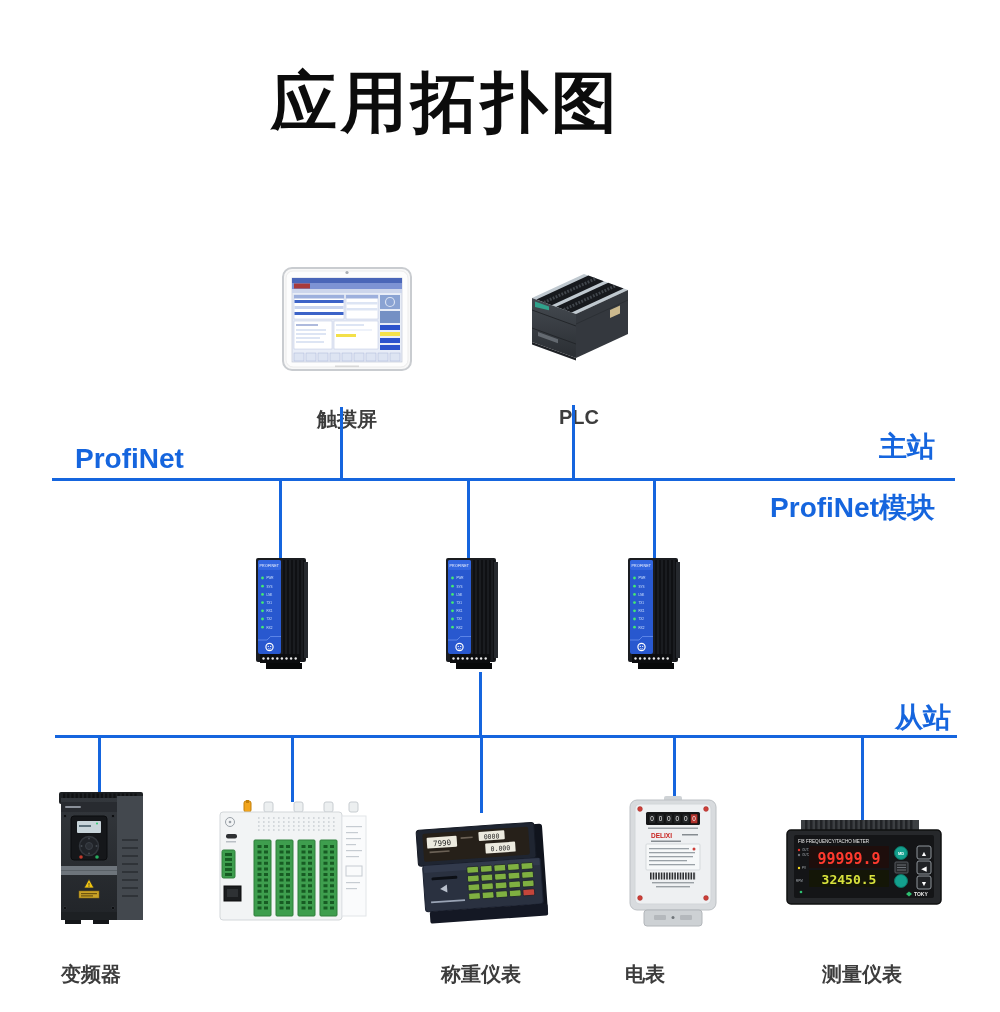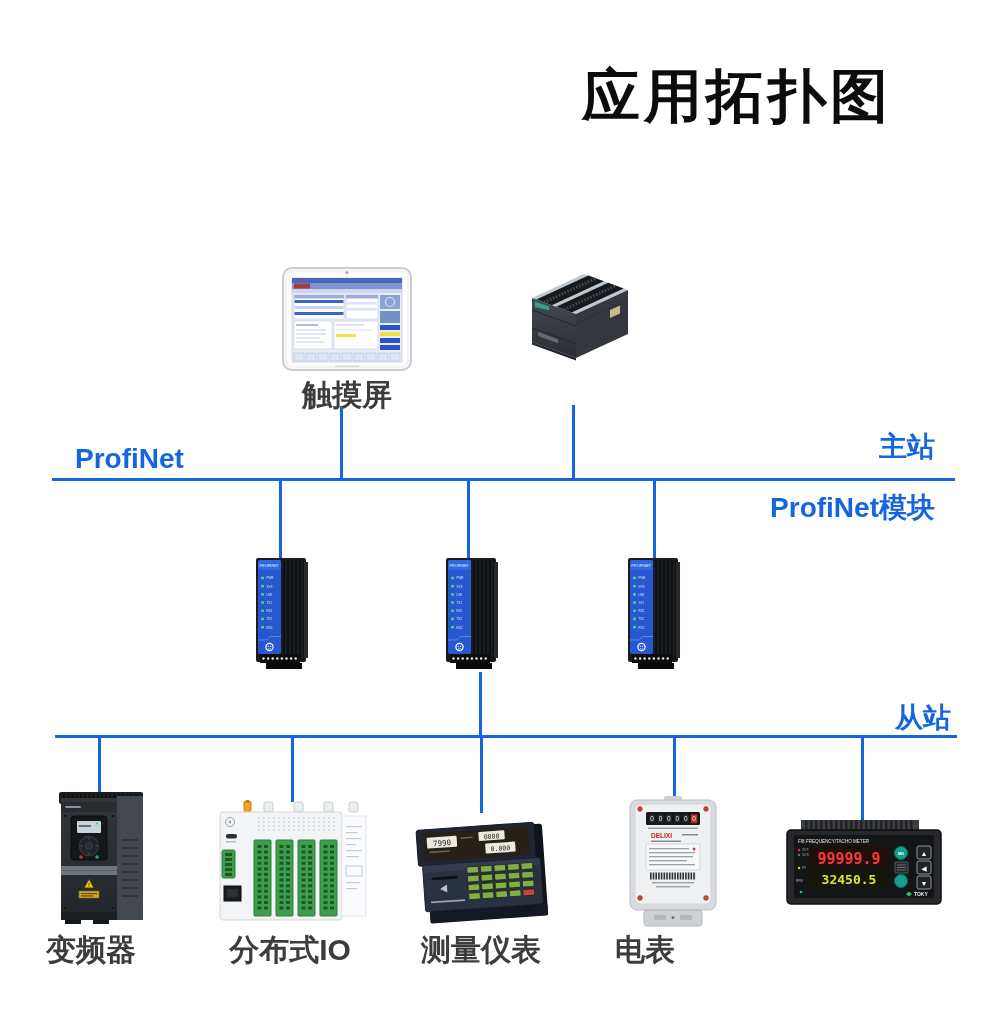--- a/index.html
+++ b/index.html
@@ -1,24 +1,24 @@
 <!DOCTYPE html>
 <html style="--accent: #1565de; --labelc: #3c3c3c;"><head>
 <meta charset="utf-8">
 <style>
   html,body{margin:0;padding:0;background:#fff;}
   .canvas{position:relative;width:1000px;height:1012px;background:#ffffff;overflow:hidden;
           font-family:"Liberation Sans","DejaVu Sans",sans-serif;}
-  .title{position:absolute;left:0;top:58px;width:892px;text-align:right;
-         font-size:58px;font-weight:bold;color:#0c0c0c;letter-spacing:4px;}
+  .title{position:absolute;left:0;top:58px;width:892px;text-align:center;
+         font-size:66px;font-weight:bold;color:#0c0c0c;letter-spacing:4px;}
   .hline{position:absolute;height:3px;background:var(--accent,#1565de);}
   .vline{position:absolute;width:3px;background:var(--accent,#1565de);}
   .bus-label{position:absolute;color:var(--accent,#1565de);font-size:28px;font-weight:600;white-space:nowrap;}
-  .dev-label{position:absolute;color:var(--labelc,#3c3c3c);font-size:30px;font-weight:600;
-             width:170px;text-align:center;white-space:nowrap;}
+  .dev-label{position:absolute;color:var(--labelc,#3c3c3c);font-size:20px;font-weight:600;
+             width:170px;text-align:center;white-space:nowrap;margin-top:31px;}
   svg{position:absolute;}
   text{font-family:"Liberation Sans","DejaVu Sans",sans-serif;}
   .mono{font-family:"DejaVu Sans Mono","Liberation Mono",monospace;}
 </style>
 </head>
 <body>
 
 <div class="canvas">
 
   <div class="title">应用拓扑图</div>
@@ -88,20 +88,21 @@
     <polygon points="8,34 52,50 52,94 8,78" fill="url(#plcFront)"></polygon>
     <polygon points="52,50 104,26 104,70 52,94" fill="#34383e"></polygon>
     <line x1="8" y1="46" x2="52" y2="62" stroke="#23262a" stroke-width="1"></line>
     <line x1="8" y1="64" x2="52" y2="80" stroke="#23262a" stroke-width="1"></line>
     <line x1="52" y1="60" x2="104" y2="36" stroke="#2b2f34" stroke-width="1"></line>
     <polygon points="11,37.5 25,42.6 25,46.2 11,43.1" fill="#31a28c"></polygon>
     <polygon points="86,46 96,41.5 96,49.5 86,54" fill="#cbb98e"></polygon>
     <polygon points="8,78 52,94 52,96.5 8,80.5" fill="#1f2226"></polygon>
     <polygon points="14,68 34,75.2 34,79.2 14,72" fill="#8d949b" opacity="0.55"></polygon>
   </svg>
+  <div class="dev-label" style="left:494px;top:375px">PLC</div>
 
   <div class="vline" style="left:340px;top:407px;height:72px"></div>
   <div class="vline" style="left:572px;top:405px;height:74px"></div>
   <div class="hline" style="left:52px;top:478px;width:903px"></div>
   <div class="bus-label" style="left:75px;top:443px">ProfiNet</div>
   <div class="bus-label" style="right:65px;top:428px">主站</div>
   <div class="bus-label" style="right:65px;top:489px">ProfiNet模块</div>
 
   <div class="vline" style="left:279px;top:481px;height:77px"></div>
   <div class="vline" style="left:467px;top:481px;height:77px"></div>
@@ -373,21 +374,20 @@
       <line x1="73.5" y1="45" x2="73.5" y2="112" stroke="#175c23" stroke-width="4" stroke-dasharray="3,2.6"></line>
       <line x1="80" y1="45" x2="80" y2="112" stroke="#175c23" stroke-width="4" stroke-dasharray="3,2.6"></line>
       <rect x="90" y="40" width="17" height="76" rx="1" fill="#3e9e4e" stroke="#2e7f3b"></rect>
       <line x1="95.5" y1="45" x2="95.5" y2="112" stroke="#175c23" stroke-width="4" stroke-dasharray="3,2.6"></line>
       <line x1="102" y1="45" x2="102" y2="112" stroke="#175c23" stroke-width="4" stroke-dasharray="3,2.6"></line>
       <rect x="112" y="40" width="17" height="76" rx="1" fill="#3e9e4e" stroke="#2e7f3b"></rect>
       <line x1="117.5" y1="45" x2="117.5" y2="112" stroke="#175c23" stroke-width="4" stroke-dasharray="3,2.6"></line>
       <line x1="124" y1="45" x2="124" y2="112" stroke="#175c23" stroke-width="4" stroke-dasharray="3,2.6"></line>
     </g>
   </svg>
-  <div class="dev-label" style="left:205px;top:930px">分布式IO</div>
 
   <svg style="left:405px;top:810px" width="152" height="122" viewBox="0 0 152 122">
     <g transform="rotate(-4 76 61)">
       <rect x="128" y="18" width="12" height="90" rx="3" fill="#10141d"></rect>
       <rect x="14" y="16" width="118" height="36" rx="3" fill="#1f2531" stroke="#151a24"></rect>
       <rect x="20" y="20" width="106" height="28" rx="2" fill="#262019"></rect>
       <g>
         <rect x="24" y="24" width="30" height="11" rx="1" fill="#eceadf"></rect>
         <text class="mono" x="39" y="33" font-size="7.5" text-anchor="middle" fill="#1d1d1d">7990</text>
         <rect x="76" y="22" width="26" height="9" rx="1" fill="#eceadf"></rect>
@@ -420,21 +420,21 @@
           <rect x="116.4" y="73.6" width="11.6" height="6.4" rx="1.2" fill="#7fb041" stroke="#1c2129" stroke-width="0.8"></rect>
           <rect x="62" y="82.4" width="11.6" height="6.4" rx="1.2" fill="#7fb041" stroke="#1c2129" stroke-width="0.8"></rect>
           <rect x="75.6" y="82.4" width="11.6" height="6.4" rx="1.2" fill="#7fb041" stroke="#1c2129" stroke-width="0.8"></rect>
           <rect x="89.2" y="82.4" width="11.6" height="6.4" rx="1.2" fill="#7fb041" stroke="#1c2129" stroke-width="0.8"></rect>
           <rect x="102.8" y="82.4" width="11.6" height="6.4" rx="1.2" fill="#7fb041" stroke="#1c2129" stroke-width="0.8"></rect>
           <rect x="116.4" y="82.4" width="11.6" height="6.4" rx="1.2" fill="#c4453a" stroke="#1c2129" stroke-width="0.8"></rect>
         </g>
       <rect x="22" y="98" width="118" height="12" rx="2" fill="#141824"></rect>
     </g>
   </svg>
-  <div class="dev-label" style="left:396px;top:930px">测量仪表</div>
+  <div class="dev-label" style="left:396px;top:930px">称重仪表</div>
 
   <svg style="left:624px;top:794px" width="98" height="136" viewBox="0 0 98 136">
     <rect x="40" y="2" width="18" height="6" rx="2" fill="#cfd3d6"></rect>
     <rect x="6" y="6" width="86" height="110" rx="7" fill="#d8dbde" stroke="#bcc0c4"></rect>
     <rect x="11" y="10" width="76" height="100" rx="5" fill="#eef0f2" stroke="#d2d6d9"></rect>
     <circle cx="16" cy="15" r="2.4" fill="#cd3f39" stroke="#a32c28" stroke-width="0.5"></circle>
     <circle cx="82" cy="15" r="2.4" fill="#cd3f39" stroke="#a32c28" stroke-width="0.5"></circle>
     <circle cx="16" cy="104" r="2.4" fill="#cd3f39" stroke="#a32c28" stroke-width="0.5"></circle>
     <circle cx="82" cy="104" r="2.4" fill="#cd3f39" stroke="#a32c28" stroke-width="0.5"></circle>
     <rect x="22" y="18" width="54" height="13" rx="1.5" fill="#17181a"></rect>
@@ -506,14 +506,15 @@
       <rect x="132" y="41" width="14" height="13" rx="2" fill="#202225" stroke="#8f969c"></rect>
       <text x="139" y="51" font-size="7" fill="#ffffff" text-anchor="middle">◀</text>
       <circle cx="116" cy="61" r="6.5" fill="#13a08e" stroke="#0c7263"></circle>
       <rect x="132" y="56" width="14" height="13" rx="2" fill="#202225" stroke="#8f969c"></rect>
       <text x="139" y="66" font-size="7" fill="#ffffff" text-anchor="middle">▼</text>
     </g>
     <circle cx="16" cy="72" r="1.3" fill="#2fbf71"></circle>
     <polygon points="121,74 124,71.5 127,74 124,76.5" fill="#2fbf71"></polygon>
     <text x="129" y="76" font-size="5" font-weight="bold" fill="#e8e8e8">TOKY</text>
   </svg>
+  <div class="dev-label" style="left:777px;top:930px">测量仪表</div>
 
 </div>
 
 </body></html>

